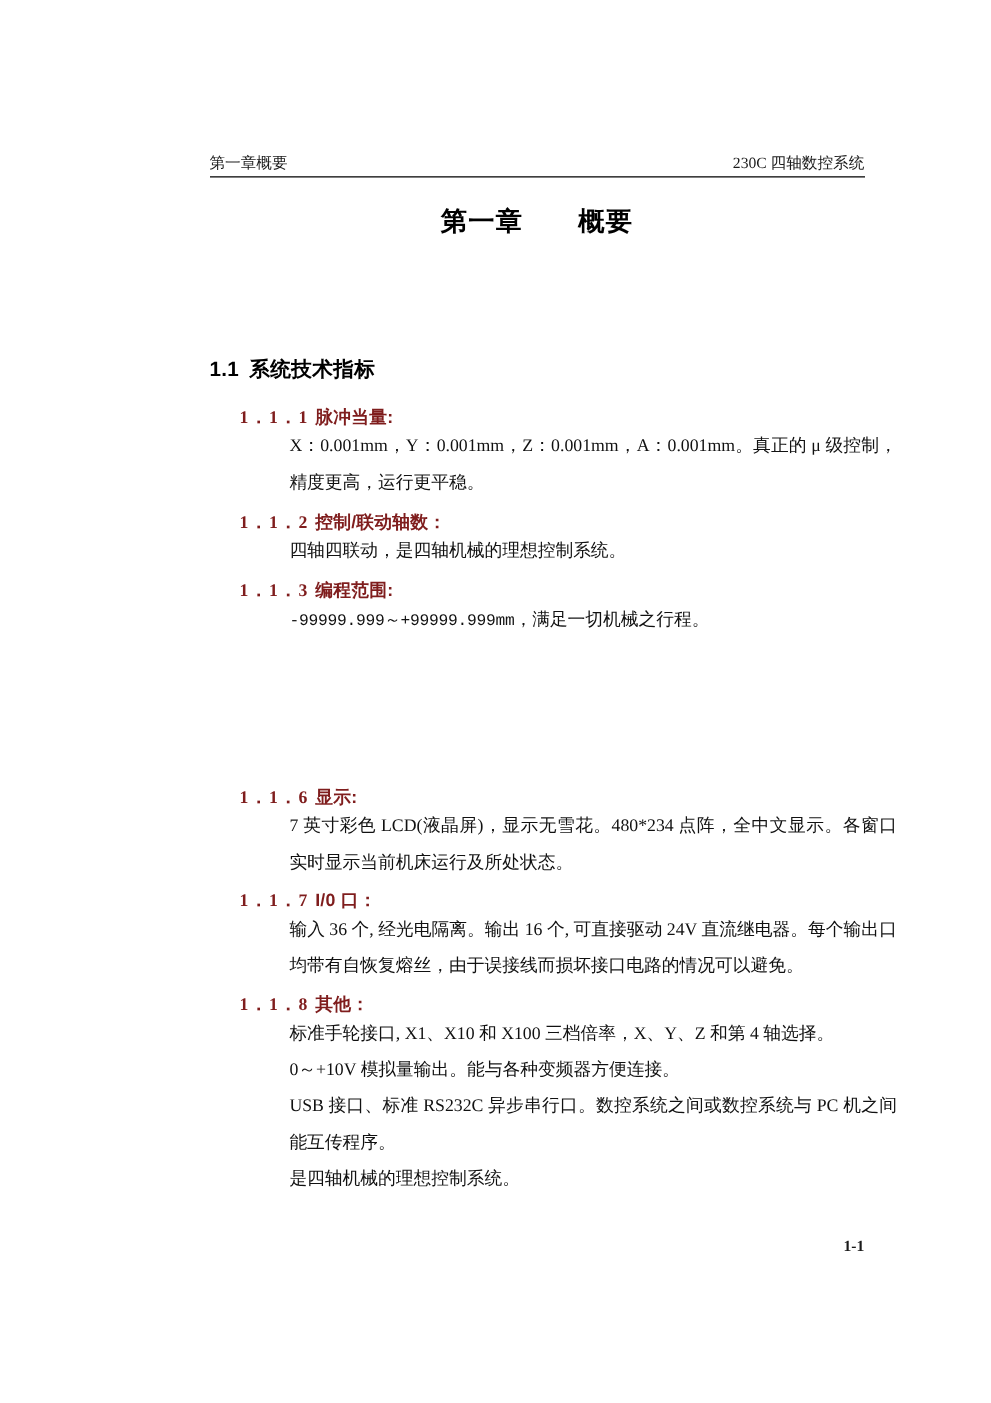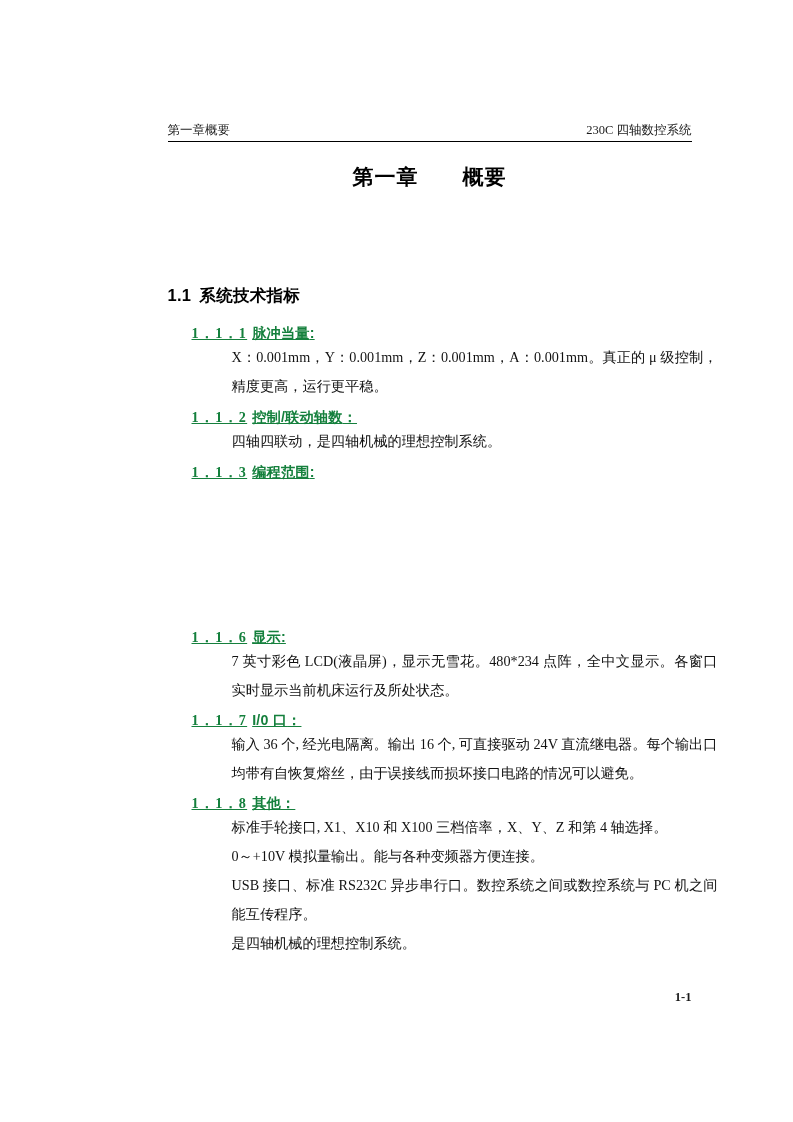--- a/index.html
+++ b/index.html
@@ -88,25 +88,24 @@
   .h2 .num { margin-right: 8px; }
 
   
   .sub {
     position: absolute;
     left: 168px;
   }
   .sub-head {
     font-size: 14.2px;
     font-weight: bold;
-    color: #15803d;
+    color: #7f1d1d;
     white-space: nowrap;
     font-family: "Liberation Sans", "DejaVu Sans", sans-serif;
     letter-spacing: 0.2px;
-    text-decoration: underline;
   }
   .sub-head .secnum {
     font-family: "Liberation Serif", "DejaVu Serif", serif;
     font-weight: bold;
     letter-spacing: 1.2px;
     margin-right: 5px;
   }
   .sub-head .inline-val {
     font-weight: normal;
     font-family: "Liberation Serif", "DejaVu Serif", serif;
@@ -186,20 +185,23 @@
     <div class="sub-head">
       <span class="secnum">1．1．2</span><span>控制/联动轴数</span><span>：</span>
     </div>
     <div class="sub-body">四轴四联动，是四轴机械的理想控制系统。</div>
   </div>
 
   <div class="sub" style="top:463px;">
     <div class="sub-head">
       <span class="secnum">1．1．3</span><span>编程范围</span><span>:</span>
     </div>
+    <div class="sub-body">
+      <span class="mono">-99999.999～+99999.999mm</span><span>，满足一切机械之行程。</span>
+    </div>
   </div>
 
   <div class="sub" style="top:518px;">
   </div>
 
 
   <div class="sub" style="top:628px;">
     <div class="sub-head">
       <span class="secnum">1．1．6</span><span>显示</span><span>:</span>
     </div>

